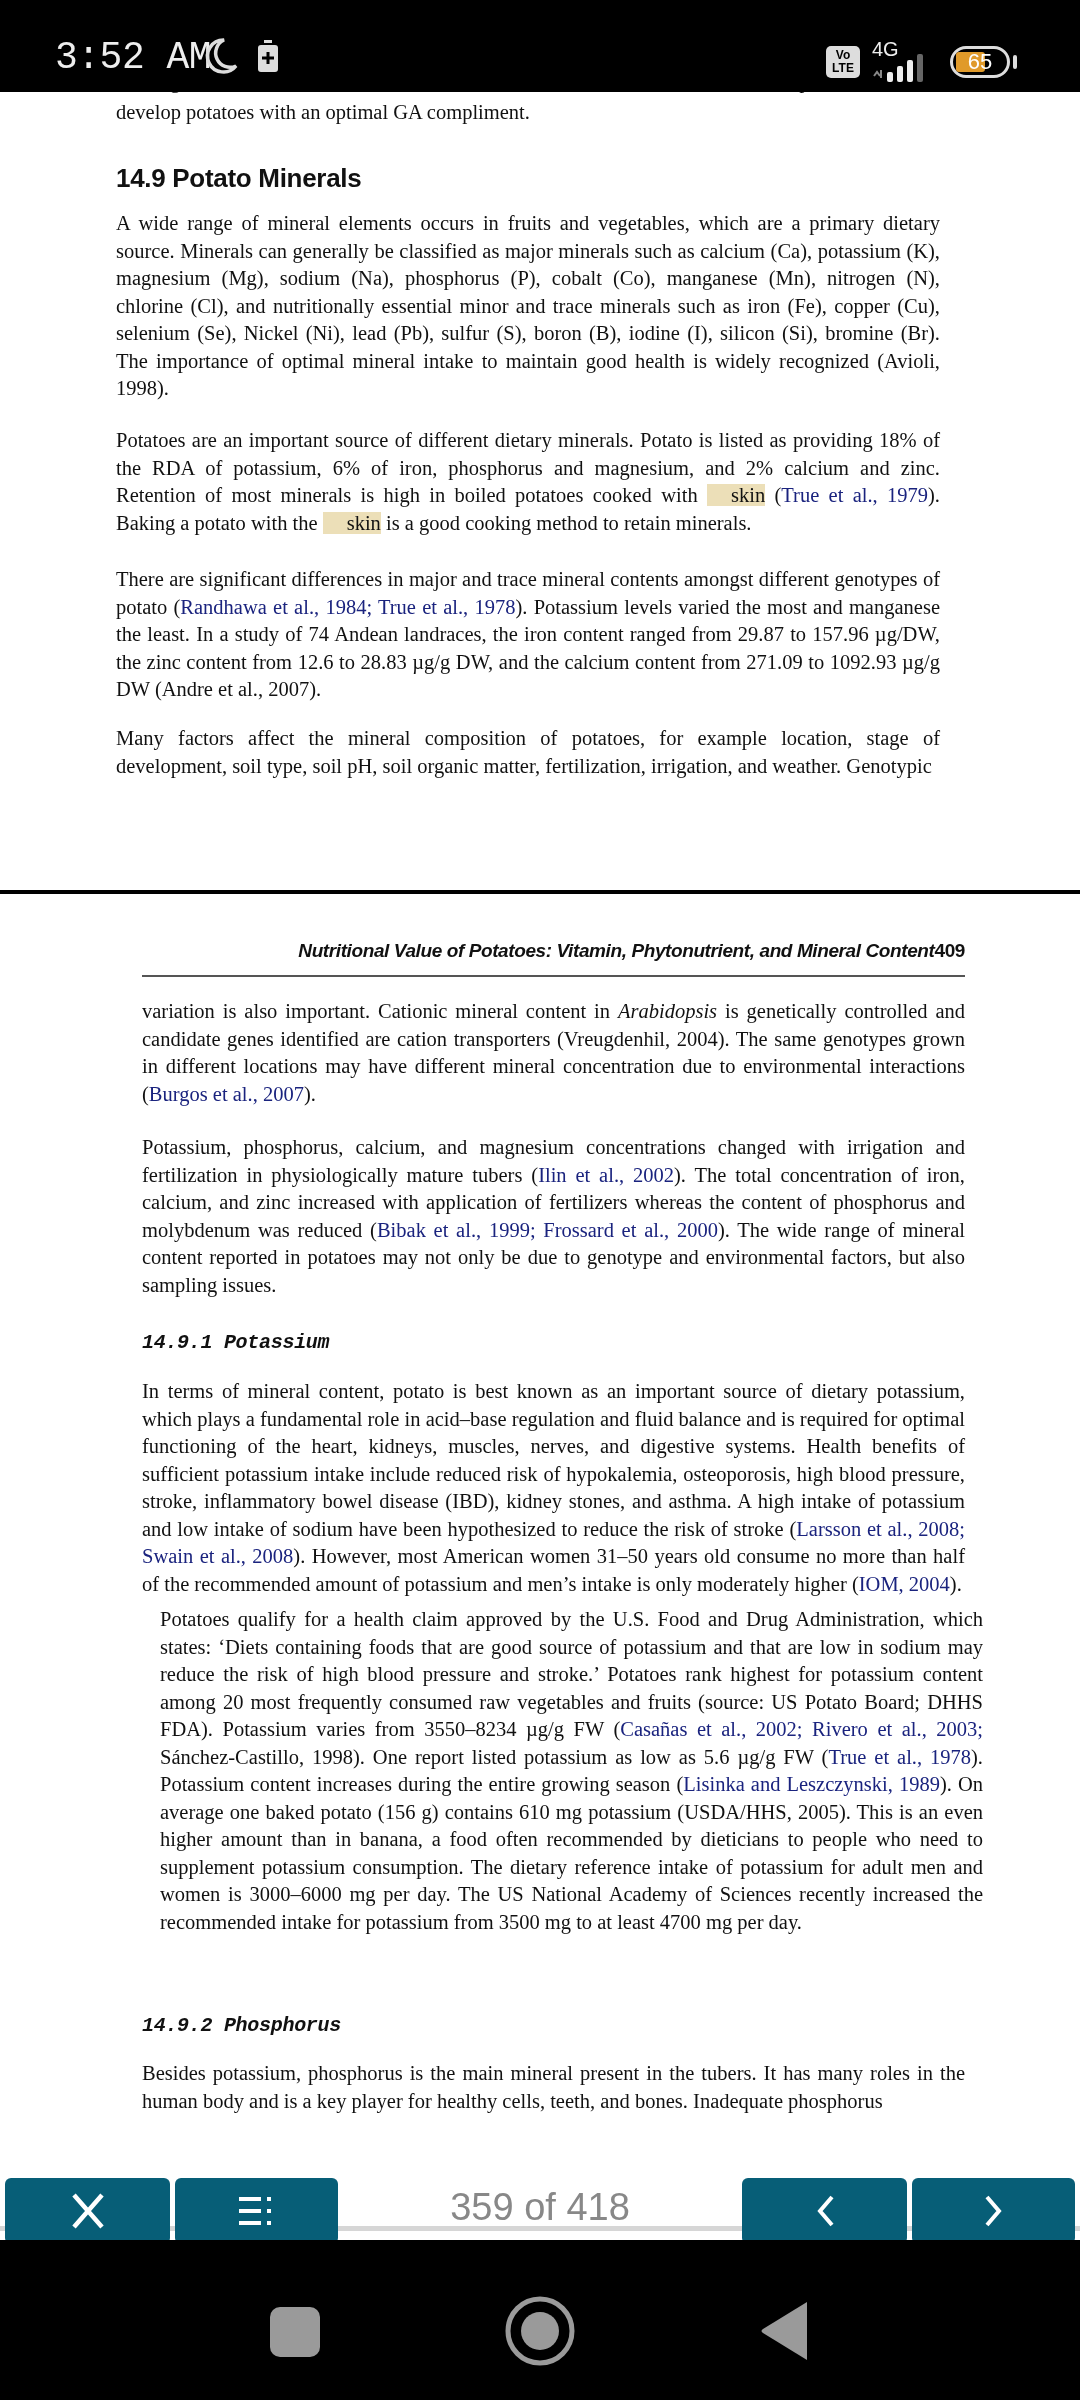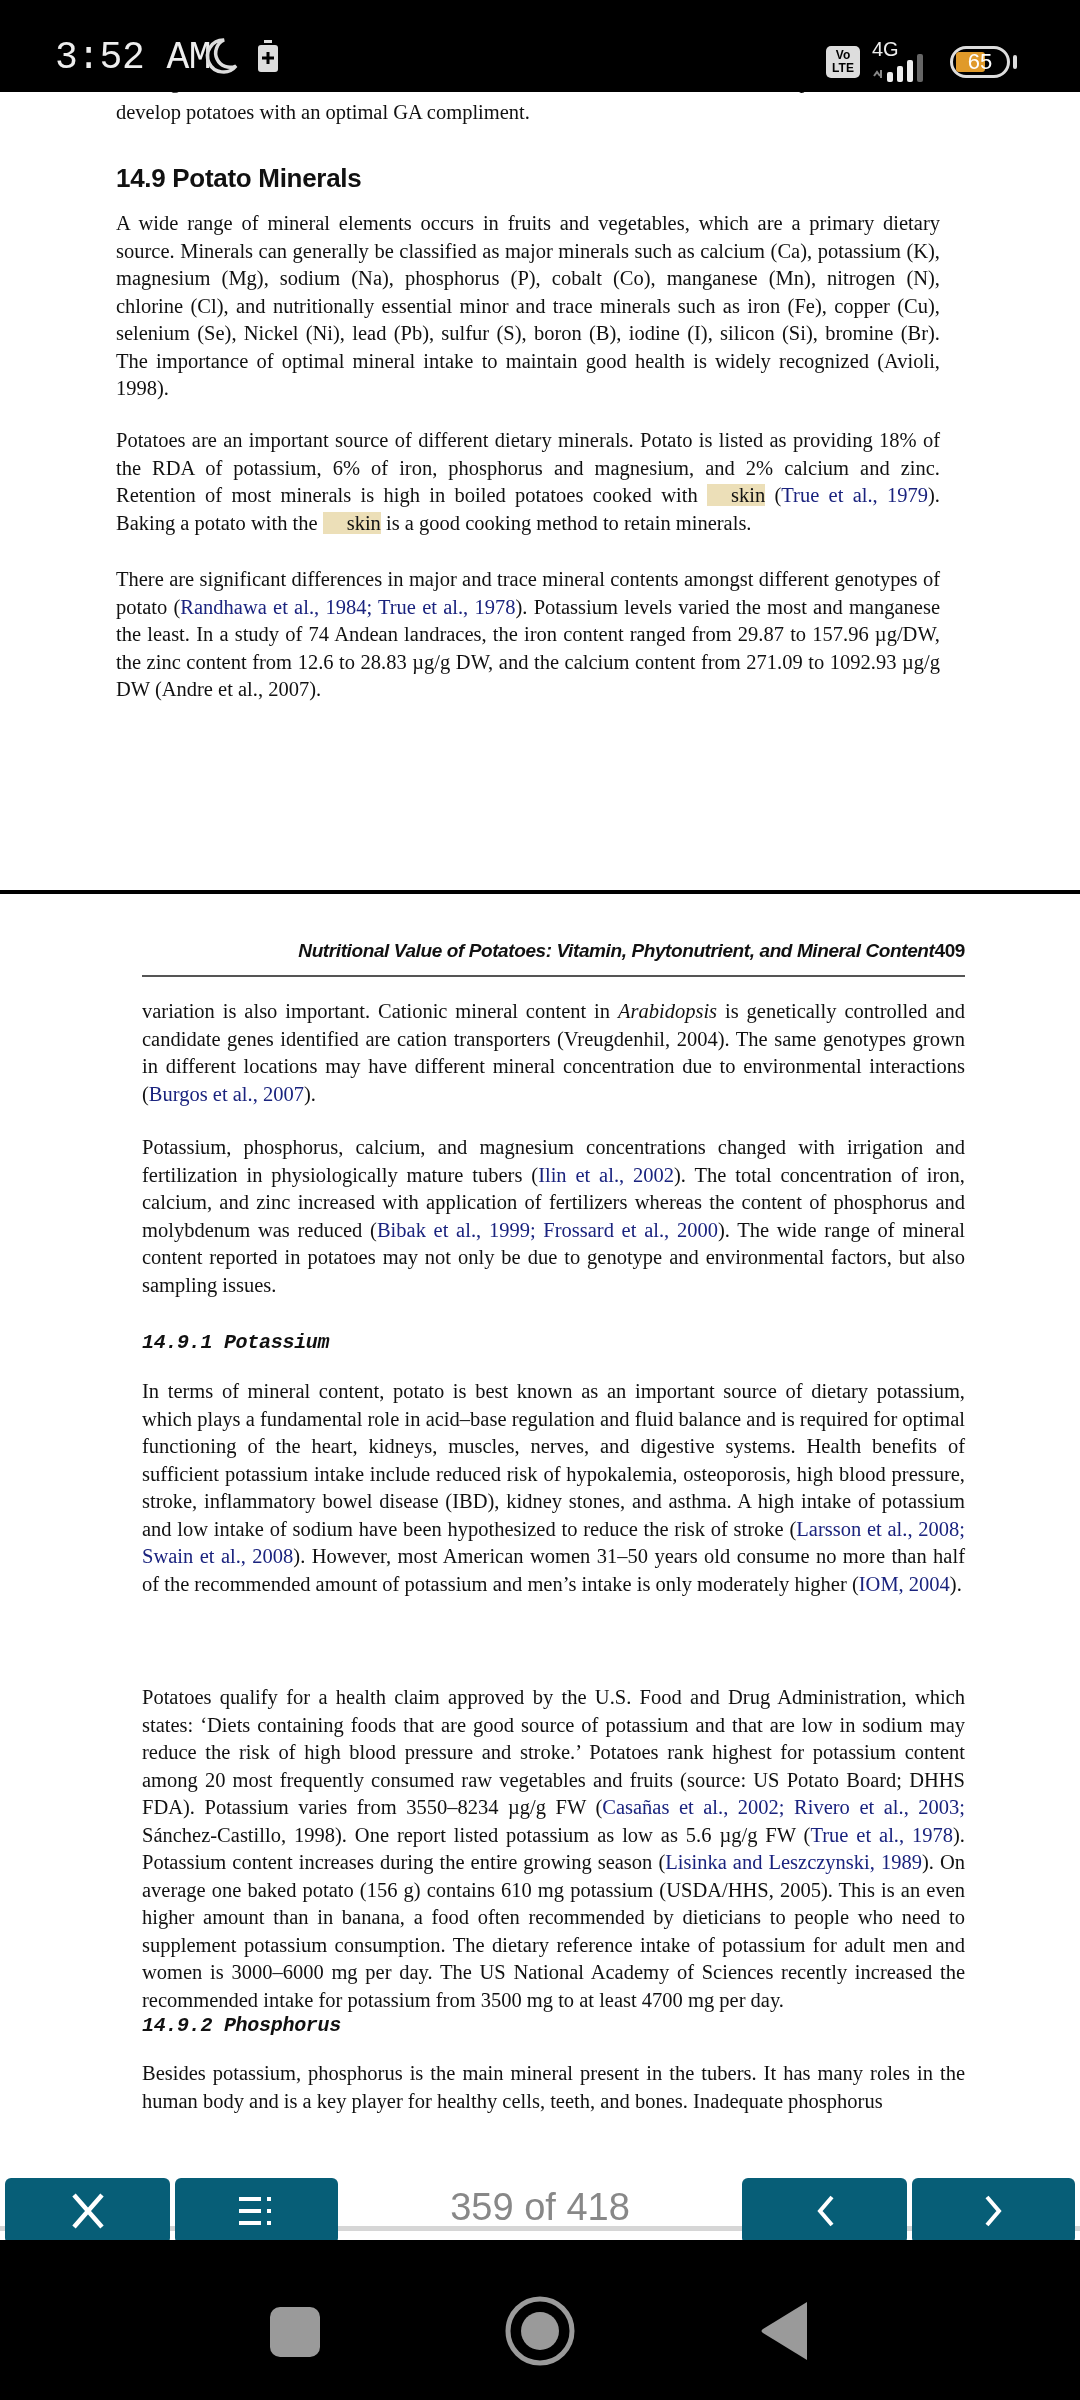--- a/index.html
+++ b/index.html
@@ -100,20 +100,21 @@
   <div class="para p1" style="top:118px;">A wide range of mineral elements occurs in fruits and vegetables, which are a primary dietary source. Minerals can generally be classified as major minerals such as calcium (Ca), potassium (K), magnesium (Mg), sodium (Na), phosphorus (P), cobalt (Co), manganese (Mn), nitrogen (N), chlorine (Cl), and nutritionally essential minor and trace minerals such as iron (Fe), copper (Cu), selenium (Se), Nickel (Ni), lead (Pb), sulfur (S), boron (B), iodine (I), silicon (Si), bromine (Br). The importance of optimal mineral intake to maintain good health is widely recognized (Avioli, 1998).</div>
 
   <div class="para p1" style="top:335px;">
     <span>Potatoes are an important source of different dietary minerals. Potato is listed as providing 18% of the RDA of potassium, 6% of iron, phosphorus and magnesium, and 2% calcium and zinc. Retention of most minerals is high in boiled potatoes cooked with </span><span class="hl">skin</span><span> (</span><span class="cite">True et al., 1979</span><span>). Baking a potato with the </span><span class="hl">skin</span><span> is a good cooking method to retain minerals.</span>
   </div>
 
   <div class="para p1" style="top:474px;">
     <span>There are significant differences in major and trace mineral contents amongst different genotypes of potato (</span><span class="cite">Randhawa et al., 1984; True et al., 1978</span><span>). Potassium levels varied the most and manganese the least. In a study of 74 Andean landraces, the iron content ranged from 29.87 to 157.96 µg/DW, the zinc content from 12.6 to 28.83 µg/g DW, and the calcium content from 271.09 to 1092.93 µg/g DW (Andre et al., 2007).</span>
   </div>
 
+  <div class="para p1" style="top:633px;">Many factors affect the mineral composition of potatoes, for example location, stage of development, soil type, soil pH, soil organic matter, fertilization, irrigation, and weather. Genotypic</div>
 </div>
 
 <div class="page-divider"></div>
 
 <div class="page page2">
   <div class="running-head">
     <span>Nutritional Value of Potatoes: Vitamin, Phytonutrient, and Mineral Content</span><span class="pg">409</span>
   </div>
   <div class="running-rule"></div>
 
@@ -124,21 +125,21 @@
   <div class="para p2" style="top:240px;">
     <span>Potassium, phosphorus, calcium, and magnesium concentrations changed with irrigation and fertilization in physiologically mature tubers (</span><span class="cite">Ilin et al., 2002</span><span>). The total concentration of iron, calcium, and zinc increased with application of fertilizers whereas the content of phosphorus and molybdenum was reduced (</span><span class="cite">Bibak et al., 1999; Frossard et al., 2000</span><span>). The wide range of mineral content reported in potatoes may not only be due to genotype and environmental factors, but also sampling issues.</span>
   </div>
 
   <div class="h-sub" style="top:437px;">14.9.1  Potassium</div>
 
   <div class="para p2" style="top:484px;">
     <span>In terms of mineral content, potato is best known as an important source of dietary potassium, which plays a fundamental role in acid–base regulation and fluid balance and is required for optimal functioning of the heart, kidneys, muscles, nerves, and digestive systems. Health benefits of sufficient potassium intake include reduced risk of hypokalemia, osteoporosis, high blood pressure, stroke, inflammatory bowel disease (IBD), kidney stones, and asthma. A high intake of potassium and low intake of sodium have been hypothesized to reduce the risk of stroke (</span><span class="cite">Larsson et al., 2008; Swain et al., 2008</span><span>). However, most American women 31–50 years old consume no more than half of the recommended amount of potassium and men’s intake is only moderately higher (</span><span class="cite">IOM, 2004</span><span>).</span>
   </div>
 
-  <div class="para p2" style="top:790px;">
+  <div class="para p2" style="top:712px;margin-left:18px;">
     <span>Potatoes qualify for a health claim approved by the U.S. Food and Drug Administration, which states: ‘Diets containing foods that are good source of potassium and that are low in sodium may reduce the risk of high blood pressure and stroke.’ Potatoes rank highest for potassium content among 20 most frequently consumed raw vegetables and fruits (source: US Potato Board; DHHS FDA). Potassium varies from 3550–8234 µg/g FW (</span><span class="cite">Casañas et al., 2002; Rivero et al., 2003;</span><span> Sánchez-Castillo, 1998). One report listed potassium as low as 5.6 µg/g FW (</span><span class="cite">True et al., 1978</span><span>). Potassium content increases during the entire growing season (</span><span class="cite">Lisinka and Leszczynski, 1989</span><span>). On average one baked potato (156 g) contains 610 mg potassium (USDA/HHS, 2005). This is an even higher amount than in banana, a food often recommended by dieticians to people who need to supplement potassium consumption. The dietary reference intake of potassium for adult men and women is 3000–6000 mg per day. The US National Academy of Sciences recently increased the recommended intake for potassium from 3500 mg to at least 4700 mg per day.</span>
   </div>
 
   <div class="h-sub" style="top:1120px;">14.9.2  Phosphorus</div>
 
   <div class="para p2" style="top:1166px;">Besides potassium, phosphorus is the main mineral present in the tubers. It has many roles in the human body and is a key player for healthy cells, teeth, and bones. Inadequate phosphorus</div>
 </div>
 
 <div class="toolbar">
   <div class="tb-track"></div>

